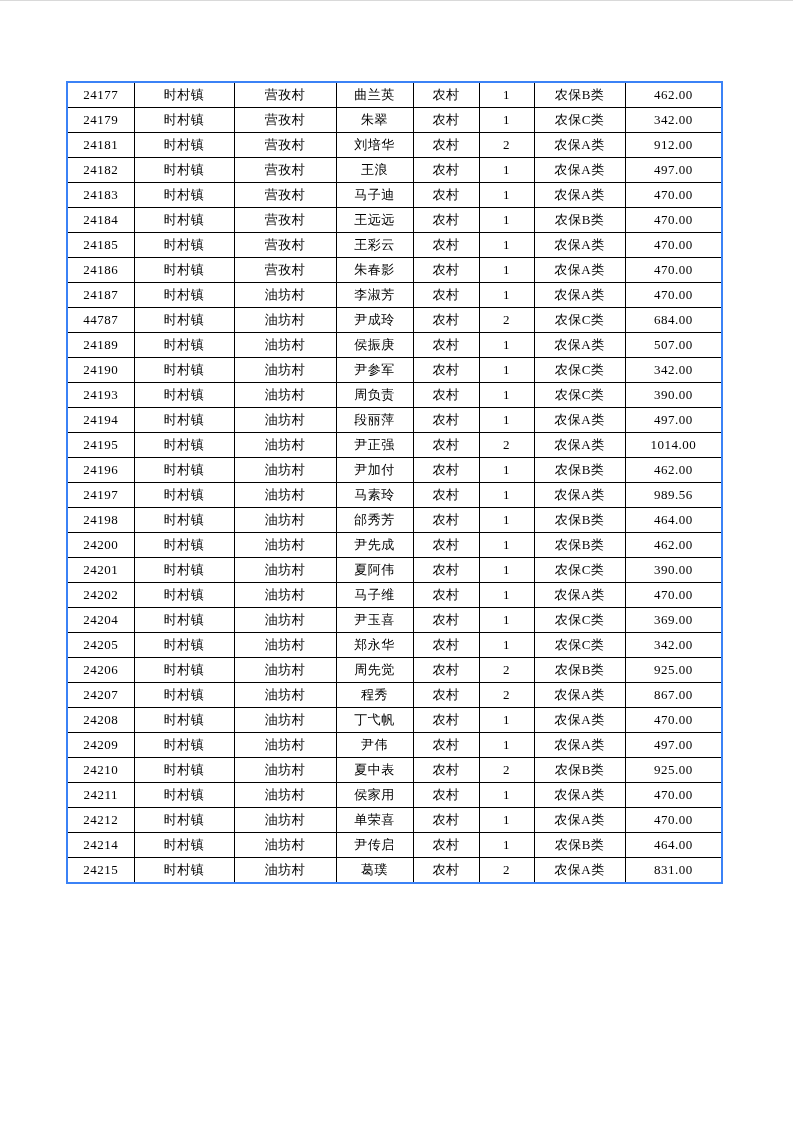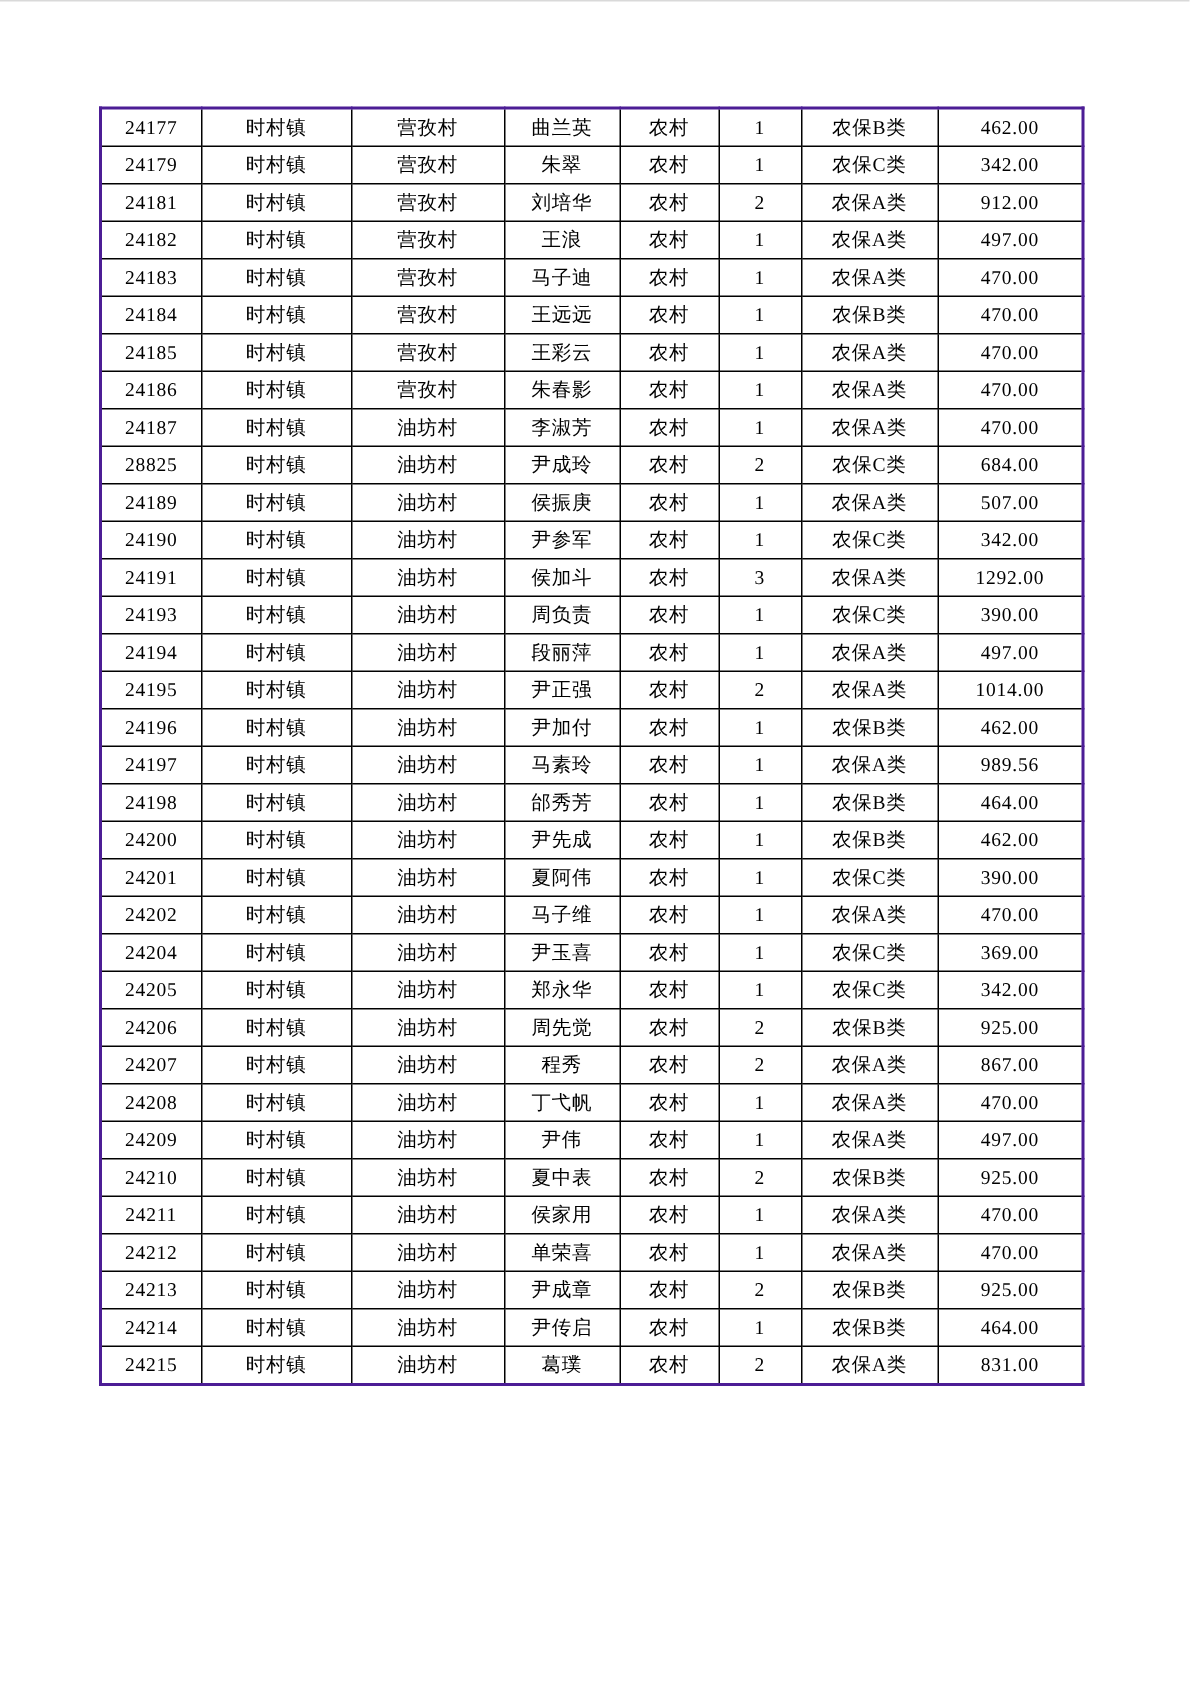--- a/index.html
+++ b/index.html
@@ -19,25 +19,25 @@
   }
   .page {
     position: absolute;
     left: 0; top: 0;
     width: 793px;
     height: 1122px;
   }
   table.data-table {
     position: absolute;
     left: 66px;
-    top: 70px;
+    top: 80px;
     width: 655px;
     border-collapse: collapse;
     table-layout: fixed;
-    border: 2px solid #4c1d95;
+    border: 2px solid #3b82f6;
   }
   table.data-table td {
     border: 1px solid #000000;
     height: 24px;
     padding: 0 2px;
     text-align: center;
     vertical-align: middle;
     font-size: 13px;
     line-height: 24px;
     white-space: nowrap;
@@ -148,21 +148,21 @@
           <td class="num">24187</td>
           <td>时村镇</td>
           <td>油坊村</td>
           <td>李淑芳</td>
           <td>农村</td>
           <td class="num">1</td>
           <td>农保A类</td>
           <td class="num">470.00</td>
         </tr>
         <tr>
-          <td class="num">28825</td>
+          <td class="num">44787</td>
           <td>时村镇</td>
           <td>油坊村</td>
           <td>尹成玲</td>
           <td>农村</td>
           <td class="num">2</td>
           <td>农保C类</td>
           <td class="num">684.00</td>
         </tr>
         <tr>
           <td class="num">24189</td>
@@ -178,30 +178,20 @@
           <td class="num">24190</td>
           <td>时村镇</td>
           <td>油坊村</td>
           <td>尹参军</td>
           <td>农村</td>
           <td class="num">1</td>
           <td>农保C类</td>
           <td class="num">342.00</td>
         </tr>
         <tr>
-          <td class="num">24191</td>
-          <td>时村镇</td>
-          <td>油坊村</td>
-          <td>侯加斗</td>
-          <td>农村</td>
-          <td class="num">3</td>
-          <td>农保A类</td>
-          <td class="num">1292.00</td>
-        </tr>
-        <tr>
           <td class="num">24193</td>
           <td>时村镇</td>
           <td>油坊村</td>
           <td>周负责</td>
           <td>农村</td>
           <td class="num">1</td>
           <td>农保C类</td>
           <td class="num">390.00</td>
         </tr>
         <tr>
@@ -366,30 +356,20 @@
         </tr>
         <tr>
           <td class="num">24212</td>
           <td>时村镇</td>
           <td>油坊村</td>
           <td>单荣喜</td>
           <td>农村</td>
           <td class="num">1</td>
           <td>农保A类</td>
           <td class="num">470.00</td>
-        </tr>
-        <tr>
-          <td class="num">24213</td>
-          <td>时村镇</td>
-          <td>油坊村</td>
-          <td>尹成章</td>
-          <td>农村</td>
-          <td class="num">2</td>
-          <td>农保B类</td>
-          <td class="num">925.00</td>
         </tr>
         <tr>
           <td class="num">24214</td>
           <td>时村镇</td>
           <td>油坊村</td>
           <td>尹传启</td>
           <td>农村</td>
           <td class="num">1</td>
           <td>农保B类</td>
           <td class="num">464.00</td>

